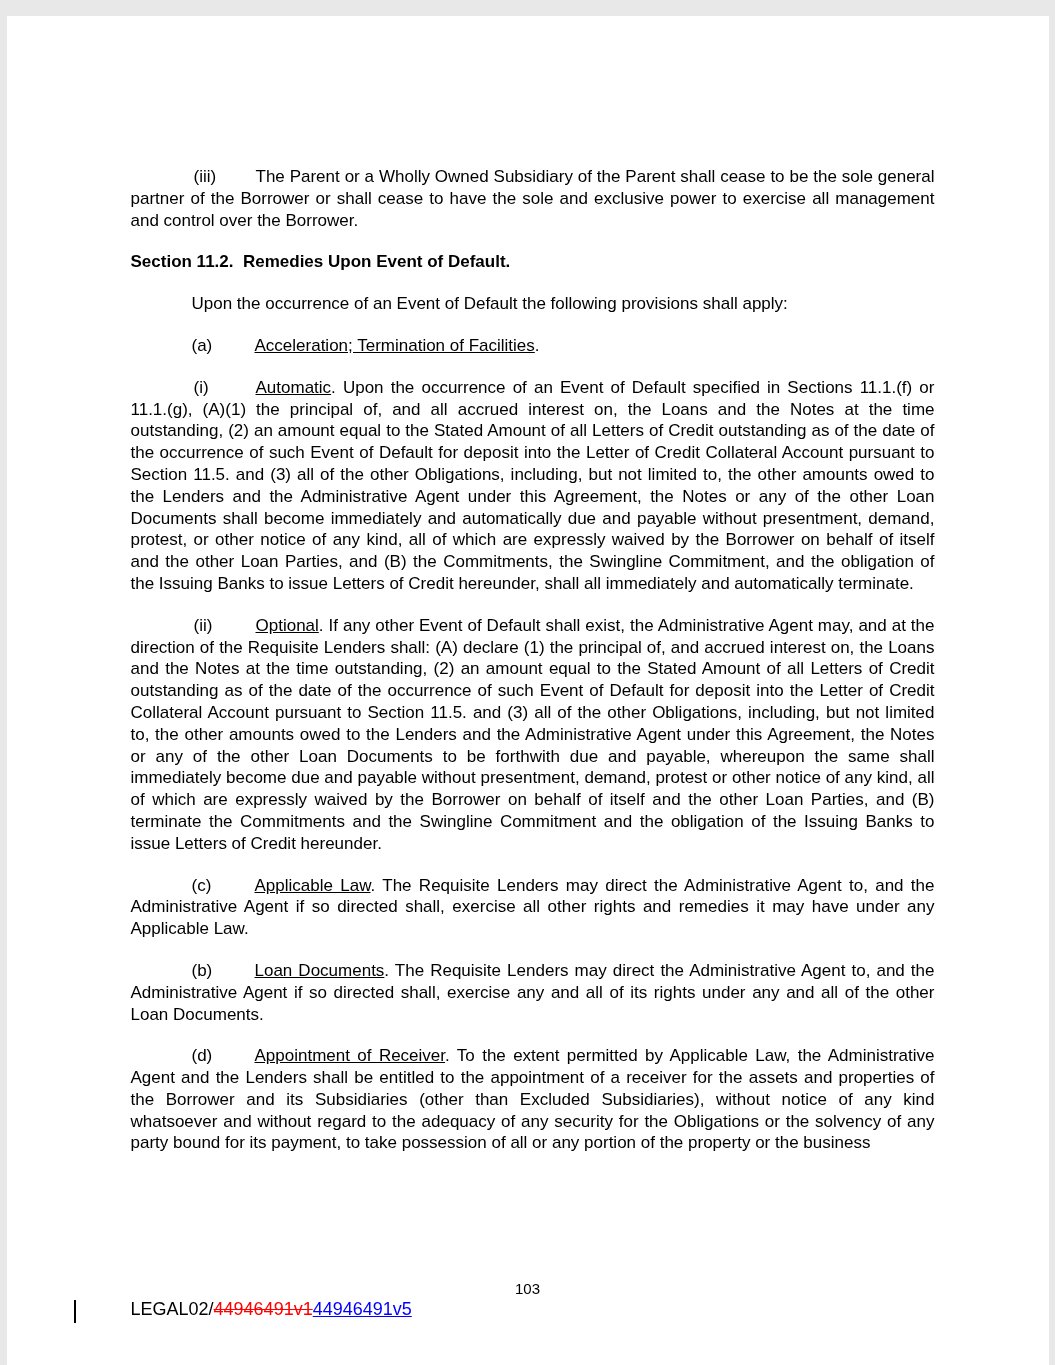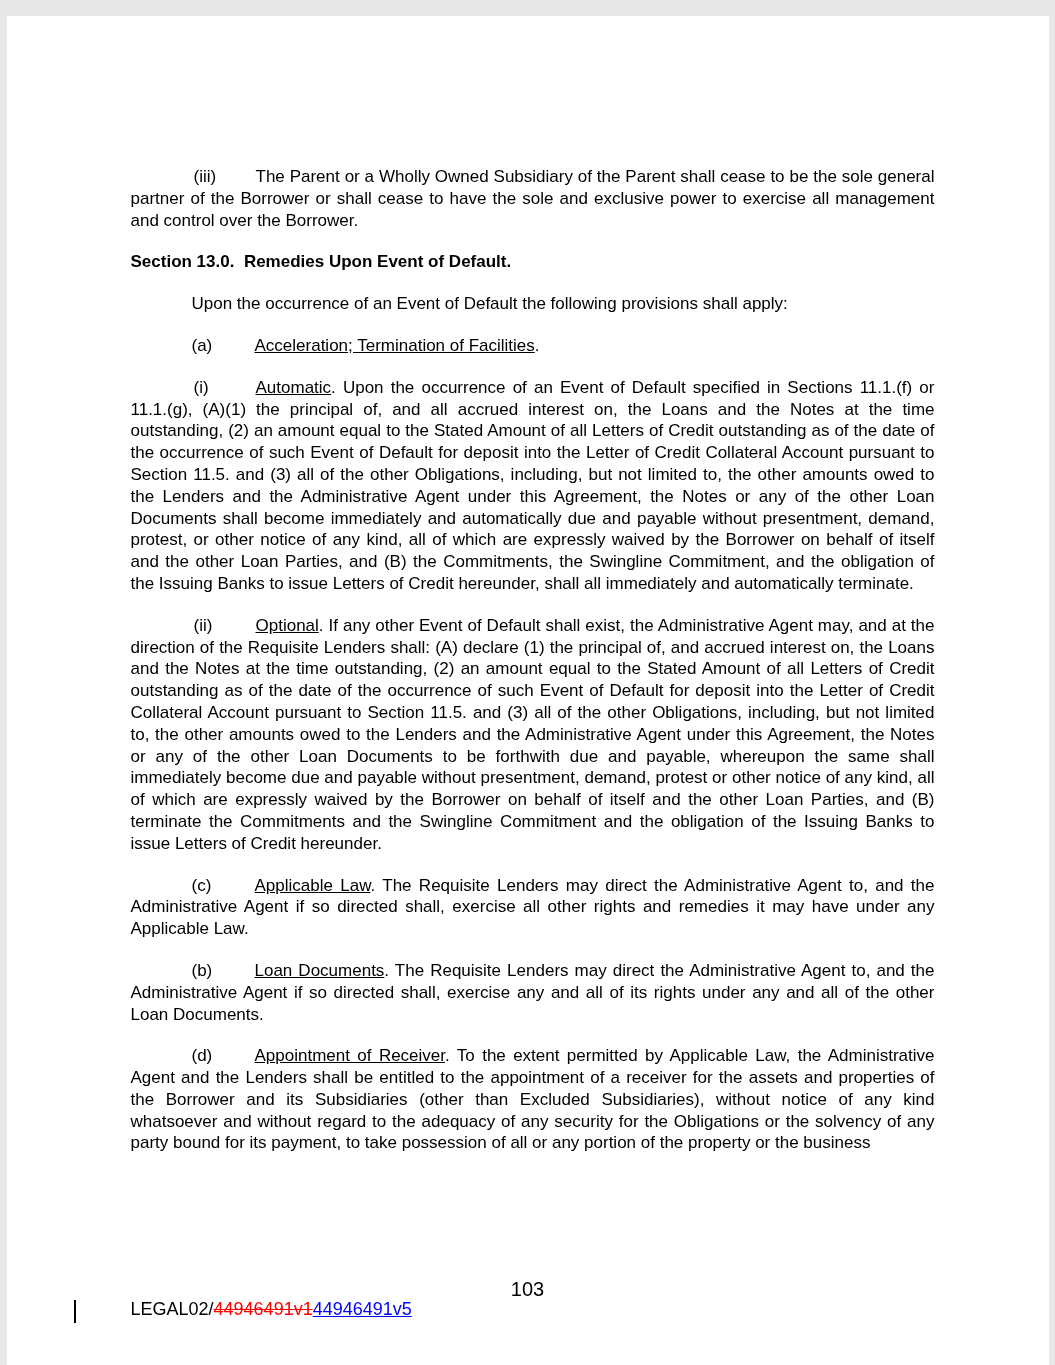--- a/index.html
+++ b/index.html
@@ -44,21 +44,21 @@
   }
   .num-w62 { width: 62px; }
   .num-w63 { width: 63px; }
   .u { text-decoration: underline; }
   .page-number {
     position: absolute;
     left: 0;
     top: 1264px;
     width: 100%;
     text-align: center;
-    font-size: 20px;
+    font-size: 15px;
     line-height: 18px;
   }
   .doc-id {
     position: absolute;
     left: 124px;
     top: 1284px;
     font-size: 18px;
     line-height: 18px;
   }
   .doc-id .del { color: #ff0000; text-decoration: line-through; }
@@ -73,21 +73,21 @@
   }
 </style>
 </head>
 <body>
 
 <div class="page">
   <div class="content">
 
     <p class="para block-indent"><span class="num num-w62">(iii)</span><span>The Parent or a Wholly Owned Subsidiary of the Parent shall cease to be the sole general partner of the Borrower or shall cease to have the sole and exclusive power to exercise all management and control over the Borrower.</span></p>
 
-    <p class="heading">Section 13.0.  Remedies Upon Event of Default.</p>
+    <p class="heading">Section 11.2.  Remedies Upon Event of Default.</p>
 
     <p class="para indent-first">Upon the occurrence of an Event of Default the following provisions shall apply:</p>
 
     <p class="para indent-first"><span class="num num-w63">(a)</span><span class="u">Acceleration; Termination of Facilities</span><span>.</span></p>
 
     <p class="para block-indent"><span class="num num-w62">(i)</span><span class="u">Automatic</span><span>.  Upon the occurrence of an Event of Default specified in Sections 11.1.(f) or 11.1.(g), (A)(1) the principal of, and all accrued interest on, the Loans and the Notes at the time outstanding, (2) an amount equal to the Stated Amount of all Letters of Credit outstanding as of the date of the occurrence of such Event of Default for deposit into the Letter of Credit Collateral Account pursuant to Section 11.5. and (3) all of the other Obligations, including, but not limited to, the other amounts owed to the Lenders and the Administrative Agent under this Agreement, the Notes or any of the other Loan Documents shall become immediately and automatically due and payable without presentment, demand, protest, or other notice of any kind, all of which are expressly waived by the Borrower on behalf of itself and the other Loan Parties, and (B) the Commitments, the Swingline Commitment, and the obligation of the Issuing Banks to issue Letters of Credit hereunder, shall all immediately and automatically terminate.</span></p>
 
     <p class="para block-indent"><span class="num num-w62">(ii)</span><span class="u">Optional</span><span>.  If any other Event of Default shall exist, the Administrative Agent may, and at the direction of the Requisite Lenders shall:  (A) declare (1) the principal of, and accrued interest on, the Loans and the Notes at the time outstanding, (2) an amount equal to the Stated Amount of all Letters of Credit outstanding as of the date of the occurrence of such Event of Default for deposit into the Letter of Credit Collateral Account pursuant to Section 11.5. and (3) all of the other Obligations, including, but not limited to, the other amounts owed to the Lenders and the Administrative Agent under this Agreement, the Notes or any of the other Loan Documents to be forthwith due and payable, whereupon the same shall immediately become due and payable without presentment, demand, protest or other notice of any kind, all of which are expressly waived by the Borrower on behalf of itself and the other Loan Parties, and (B) terminate the Commitments and the Swingline Commitment and the obligation of the Issuing Banks to issue Letters of Credit hereunder.</span></p>
 
     <p class="para indent-first"><span class="num num-w63">(c)</span><span class="u">Applicable Law</span><span>.  The Requisite Lenders may direct the Administrative Agent to, and the Administrative Agent if so directed shall, exercise all other rights and remedies it may have under any Applicable Law.</span></p>

